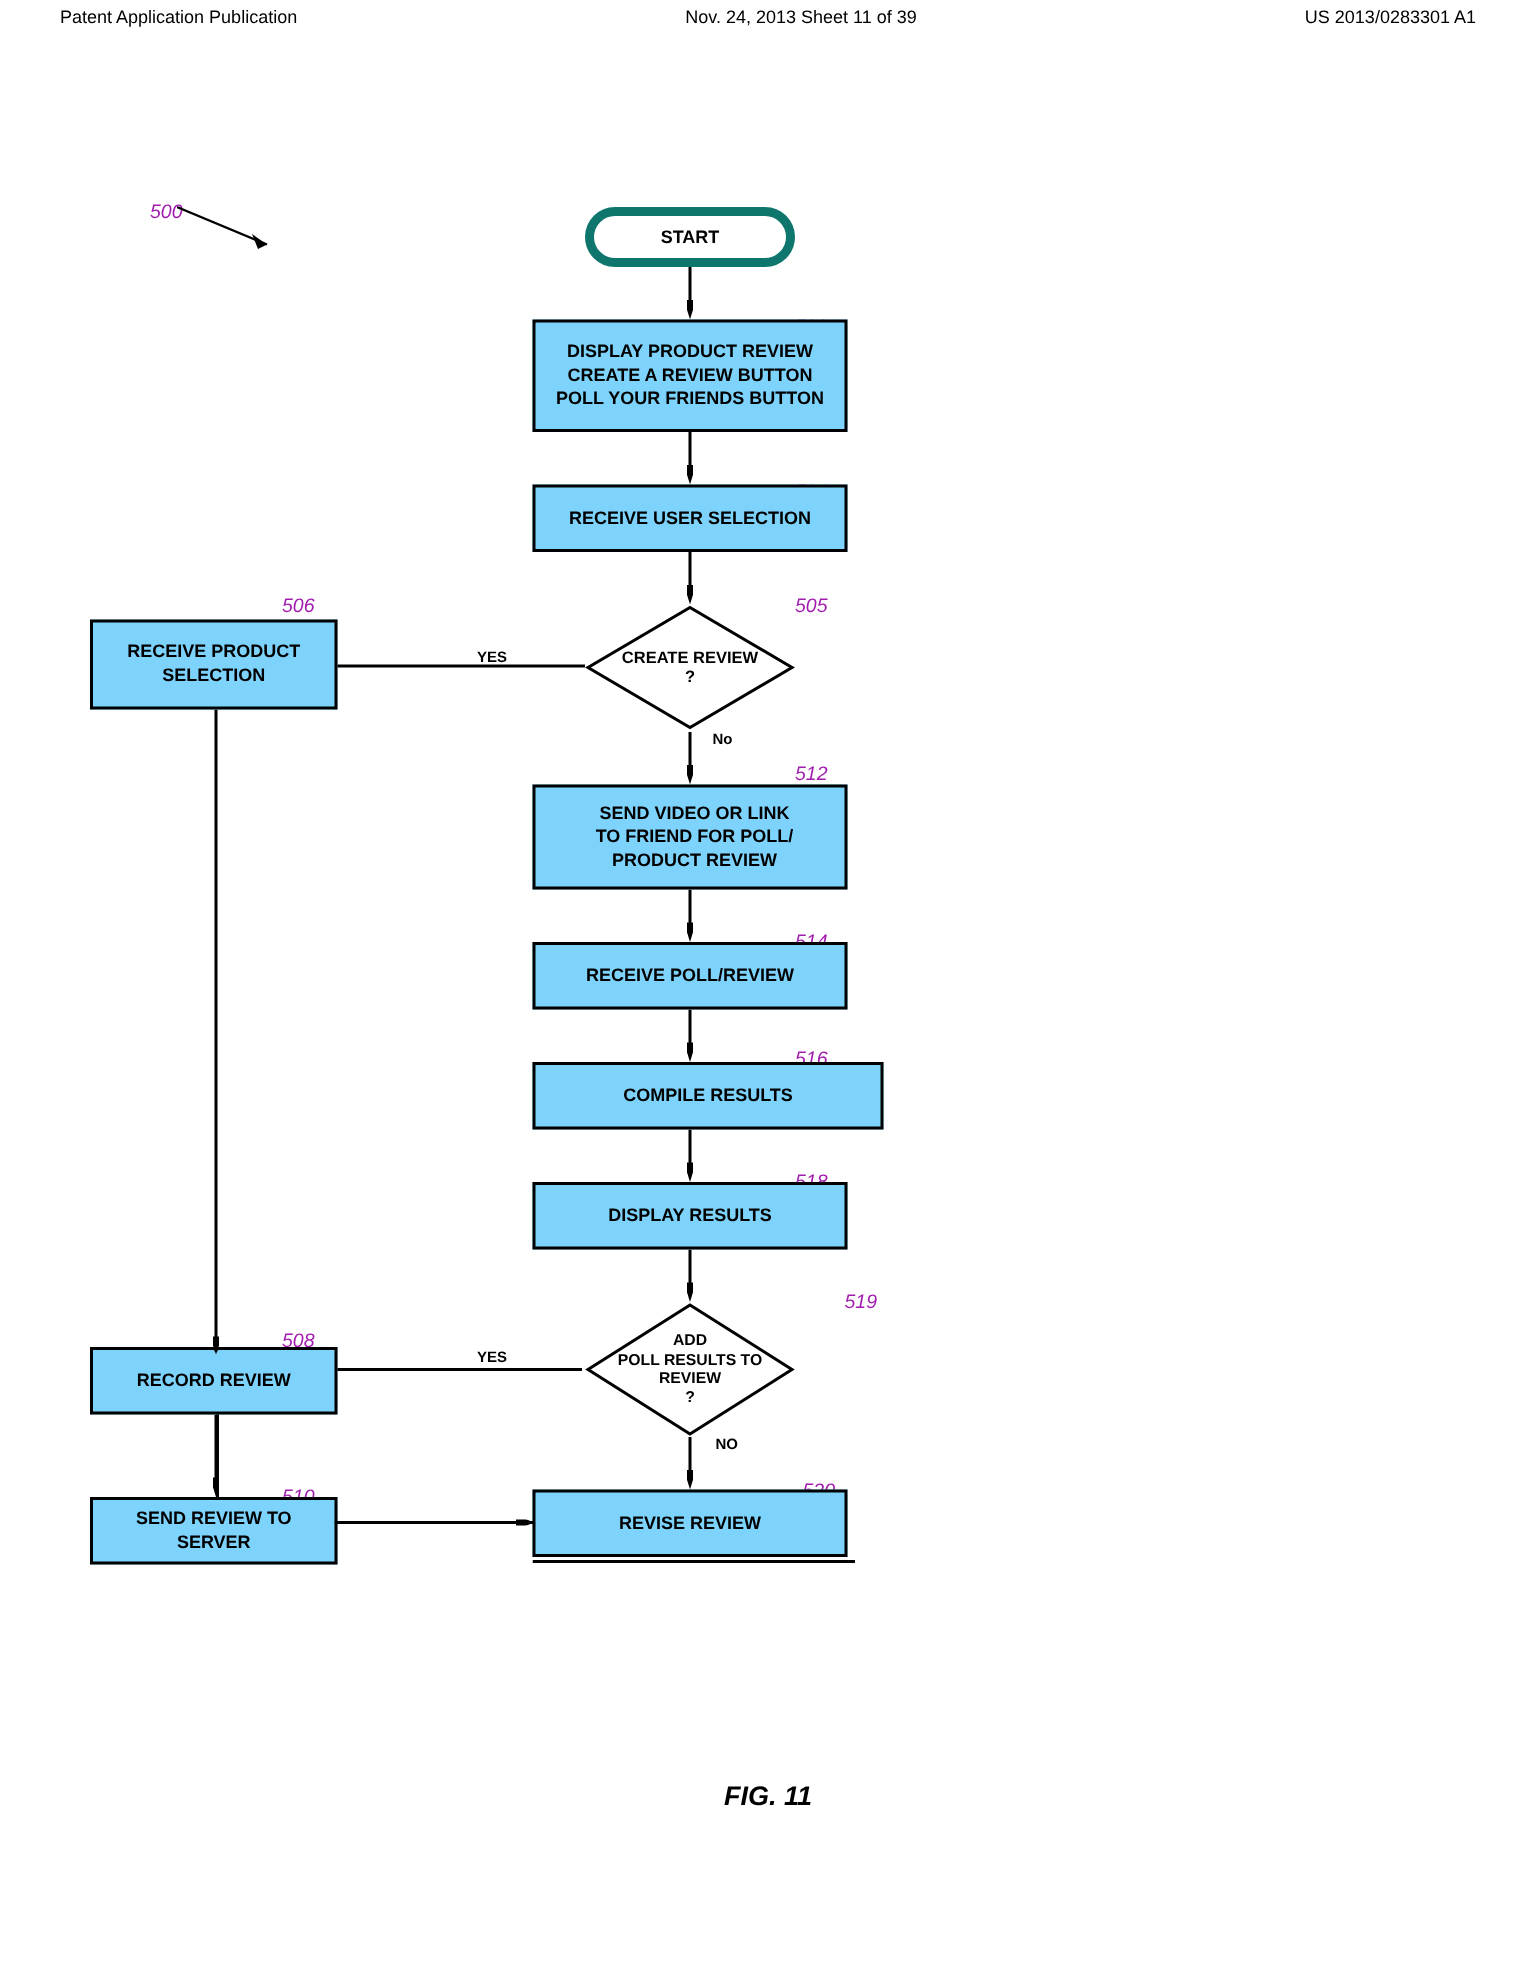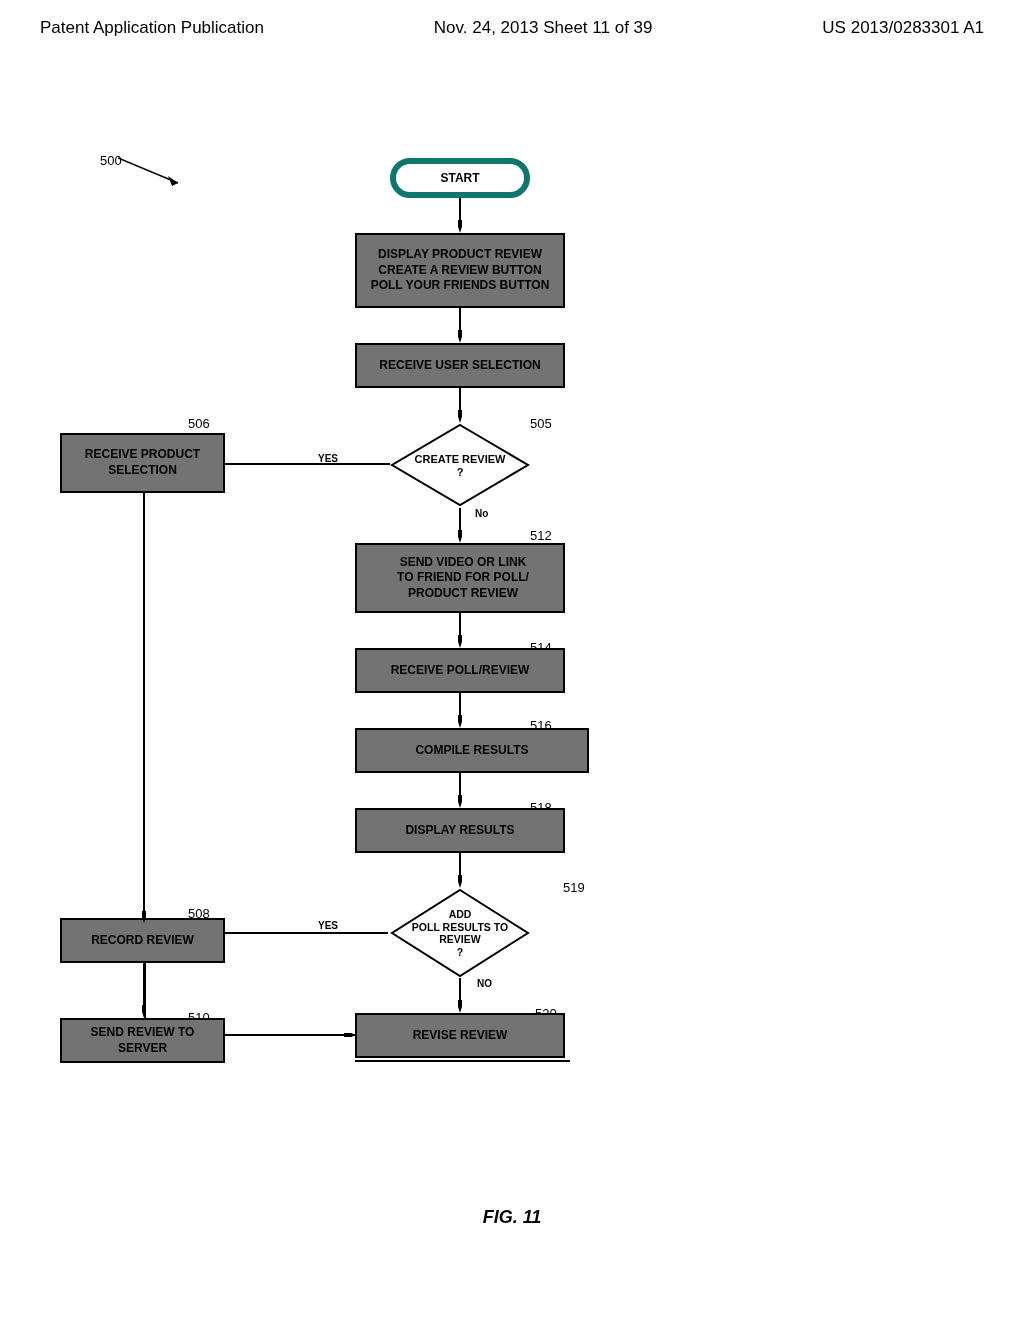--- a/index.html
+++ b/index.html
@@ -8,37 +8,37 @@
       font-family: Arial, sans-serif;
       width: 1024px;
       min-height: 1320px;
       position: relative;
       overflow: hidden;
     }
 
     .page-header {
       display: flex;
       justify-content: space-between;
-      padding: 18px 40px 10px 40px;
-      font-size: 17px;
+      padding: 4px 40px 10px 40px;
+      font-size: 12px;
       color: #000;
     }
 
     .diagram-container {
       position: relative;
       width: 100%;
       height: 1200px;
       margin-top: 10px;
     }
 
     
     .flow-box {
       position: absolute;
       border: 2px solid #000;
-      background: #737373;
+      background: #7dd3fc;
       display: flex;
       align-items: center;
       justify-content: center;
       text-align: center;
       font-size: 12px;
       font-weight: bold;
       line-height: 1.3;
       padding: 6px 10px;
     }
 
@@ -63,22 +63,23 @@
       font-size: 11px;
       font-weight: bold;
       line-height: 1.2;
       top: 50%;
       transform: translateY(-50%);
       left: 0;
     }
 
     .ref-label {
       position: absolute;
+      font-style: italic;
       font-size: 13px;
-      color: #000000;
+      color: #a21caf;
     }
 
     .arrow-label {
       position: absolute;
       font-size: 10px;
       font-weight: bold;
       color: #000;
     }
 
     .fig-caption {

